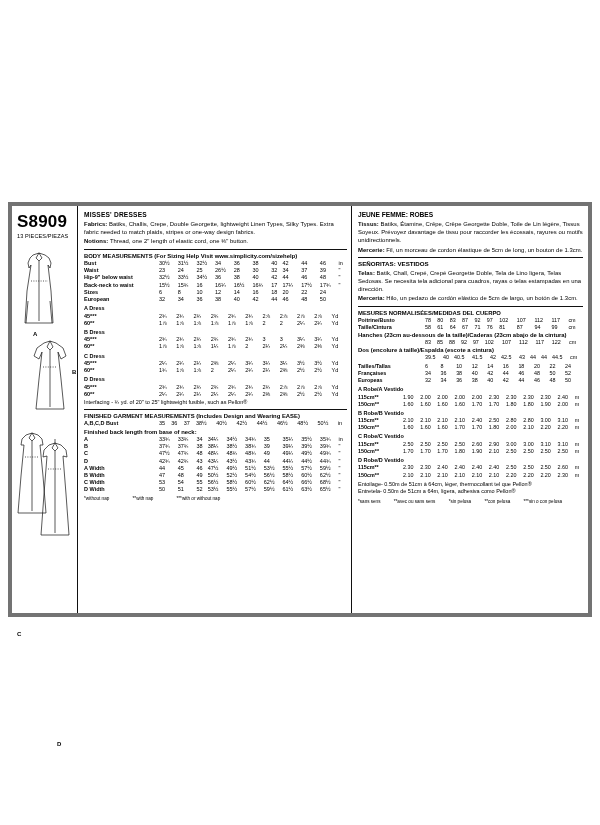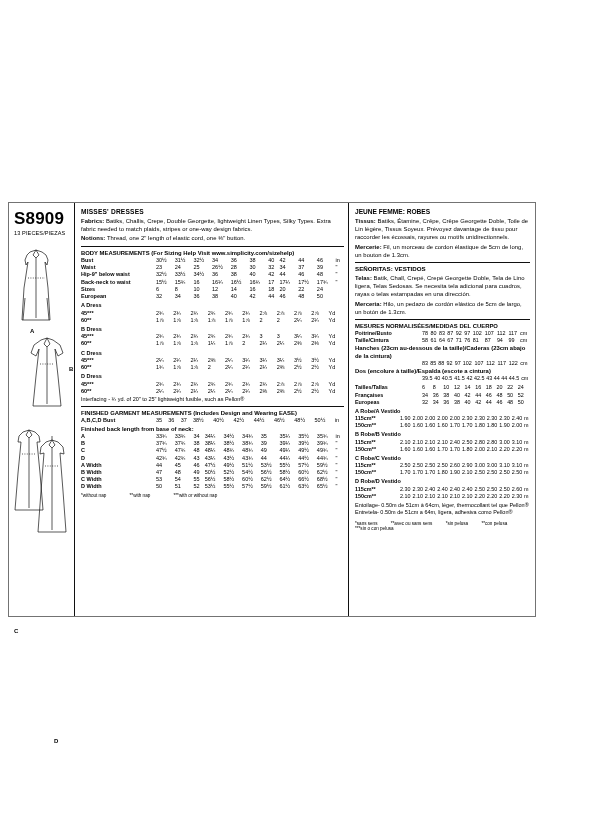--- a/index.html
+++ b/index.html
@@ -4,22 +4,22 @@
 <style>
   html,body{margin:0;padding:0;}
   body{
     width:600px;height:825px;background:#ffffff;
     font-family:"Liberation Sans", sans-serif;
     color:#000;
     -webkit-font-smoothing:none;
   }
   .sheet{position:relative;width:600px;height:825px;}
   .pattern-card{
-    position:absolute;left:8px;top:202px;width:528px;height:415px;
-    border:1px solid #737373;background:#fff;box-sizing:border-box;
+    position:absolute;left:8px;top:202px;width:584px;height:415px;
+    border:4px solid #737373;background:#fff;box-sizing:border-box;
   }
   
   .illus{
     position:absolute;left:0;top:0;width:66px;height:100%;
     border-right:1px solid #111;box-sizing:border-box;
   }
   .code{
     font-size:17px;font-weight:bold;letter-spacing:0.2px;
     margin:6px 0 0 5px;
   }

